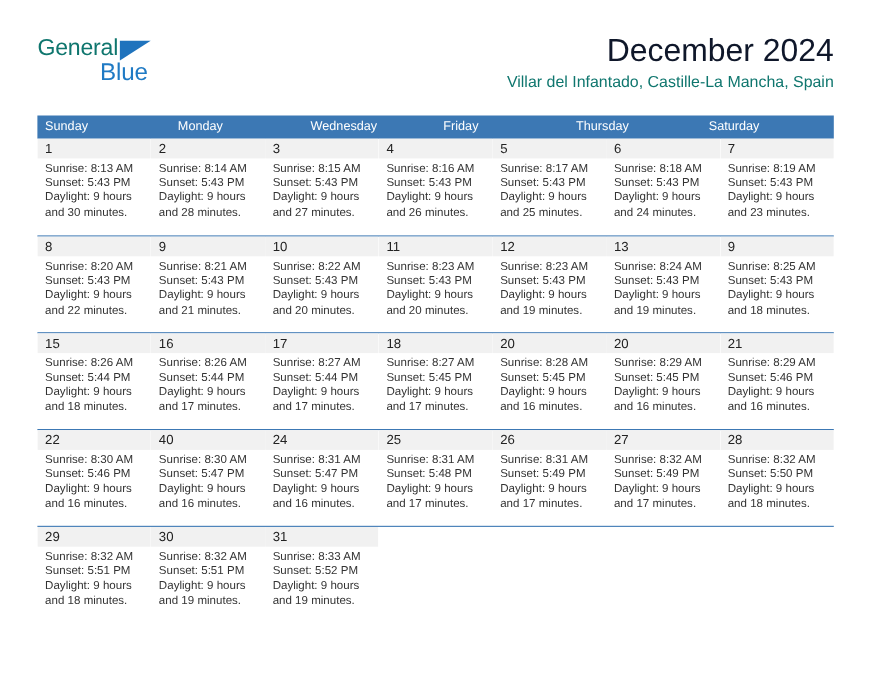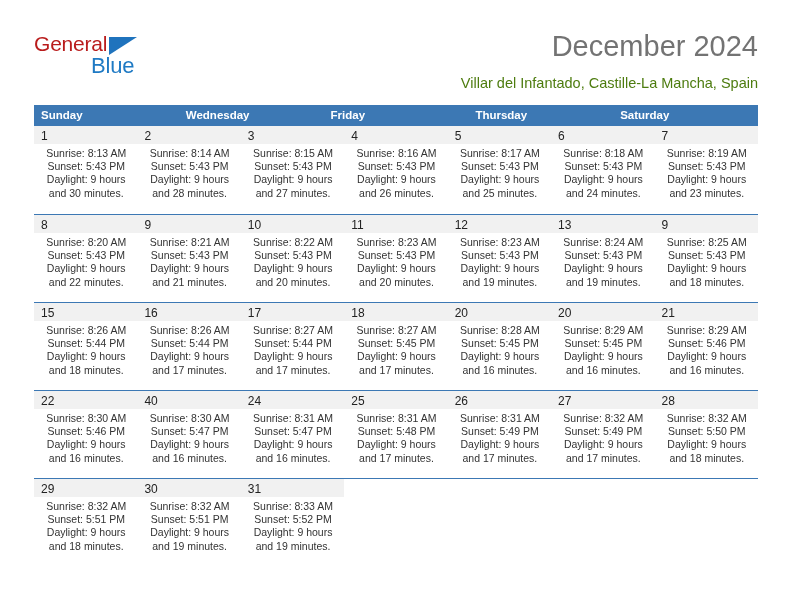--- a/index.html
+++ b/index.html
@@ -35,21 +35,21 @@
     top: 4px;
     width: 200px;
     height: 56px;
   }
   .logo-general {
     position: absolute;
     left: 0;
     top: 0;
     font-size: 21px;
     letter-spacing: -0.2px;
-    color: #b91c1c;
+    color: #0f766e;
     line-height: 24px;
   }
   .logo-triangle {
     position: absolute;
     left: 75px;
     top: 5px;
     width: 0;
     height: 0;
     border-left: 28px solid #1f73bd;
     border-bottom: 18px solid transparent;
@@ -66,29 +66,29 @@
 
   .title-block {
     position: absolute;
     right: 0;
     top: 0;
     text-align: right;
   }
   .cal-title {
     font-size: 29px;
     font-weight: normal;
-    color: #737373;
+    color: #0f172a;
     line-height: 36px;
     white-space: nowrap;
   }
   .cal-subtitle {
     font-size: 14.5px;
-    color: #4d7c0f;
+    color: #0f766e;
     line-height: 22px;
-    margin-top: 8px;
+    margin-top: 0;
     white-space: nowrap;
   }
 
   
   .calendar {
     position: absolute;
     left: 34px;
     top: 105px;
     width: 724px;
   }
@@ -99,21 +99,20 @@
   }
   .weekday {
     flex: 1 1 0;
     color: #ffffff;
     font-size: 11.5px;
     line-height: 21px;
     padding-left: 7px;
     box-sizing: border-box;
     overflow: hidden;
     white-space: nowrap;
-    font-weight: bold;
   }
 
   .week {
     display: flex;
     height: 88px;
     border-top: 1px solid #3c78b4;
     box-sizing: border-box;
   }
   .week:first-of-type {
     border-top: none;
@@ -133,21 +132,20 @@
   .day.empty .day-num-band {
     background: #ffffff;
   }
   .day-num {
     font-size: 12px;
     line-height: 18px;
     color: #222222;
   }
   .day-info {
     padding: 3px 6px 0 7px;
-    text-align: center;
   }
   .info-line {
     font-size: 10.5px;
     line-height: 13.2px;
     color: #333333;
     white-space: nowrap;
   }
 </style>
 </head>
 <body>
@@ -166,20 +164,21 @@
       <div class="cal-title">December 2024</div>
       <div class="cal-subtitle">Villar del Infantado, Castille-La Mancha, Spain</div>
     </div>
 
   </div>
 
   <div class="calendar">
 
     <div class="weekdays">
       <div class="weekday">Sunday</div>
+      <div class="weekday">Monday</div>
       <div class="weekday">Wednesday</div>
       <div class="weekday">Friday</div>
       <div class="weekday">Thursday</div>
       <div class="weekday">Saturday</div>
     </div>
 
     <div id="weeks-container">
         <div class="week">
           <div class="day">
             <div class="day-num-band"><span class="day-num">1</span></div>

